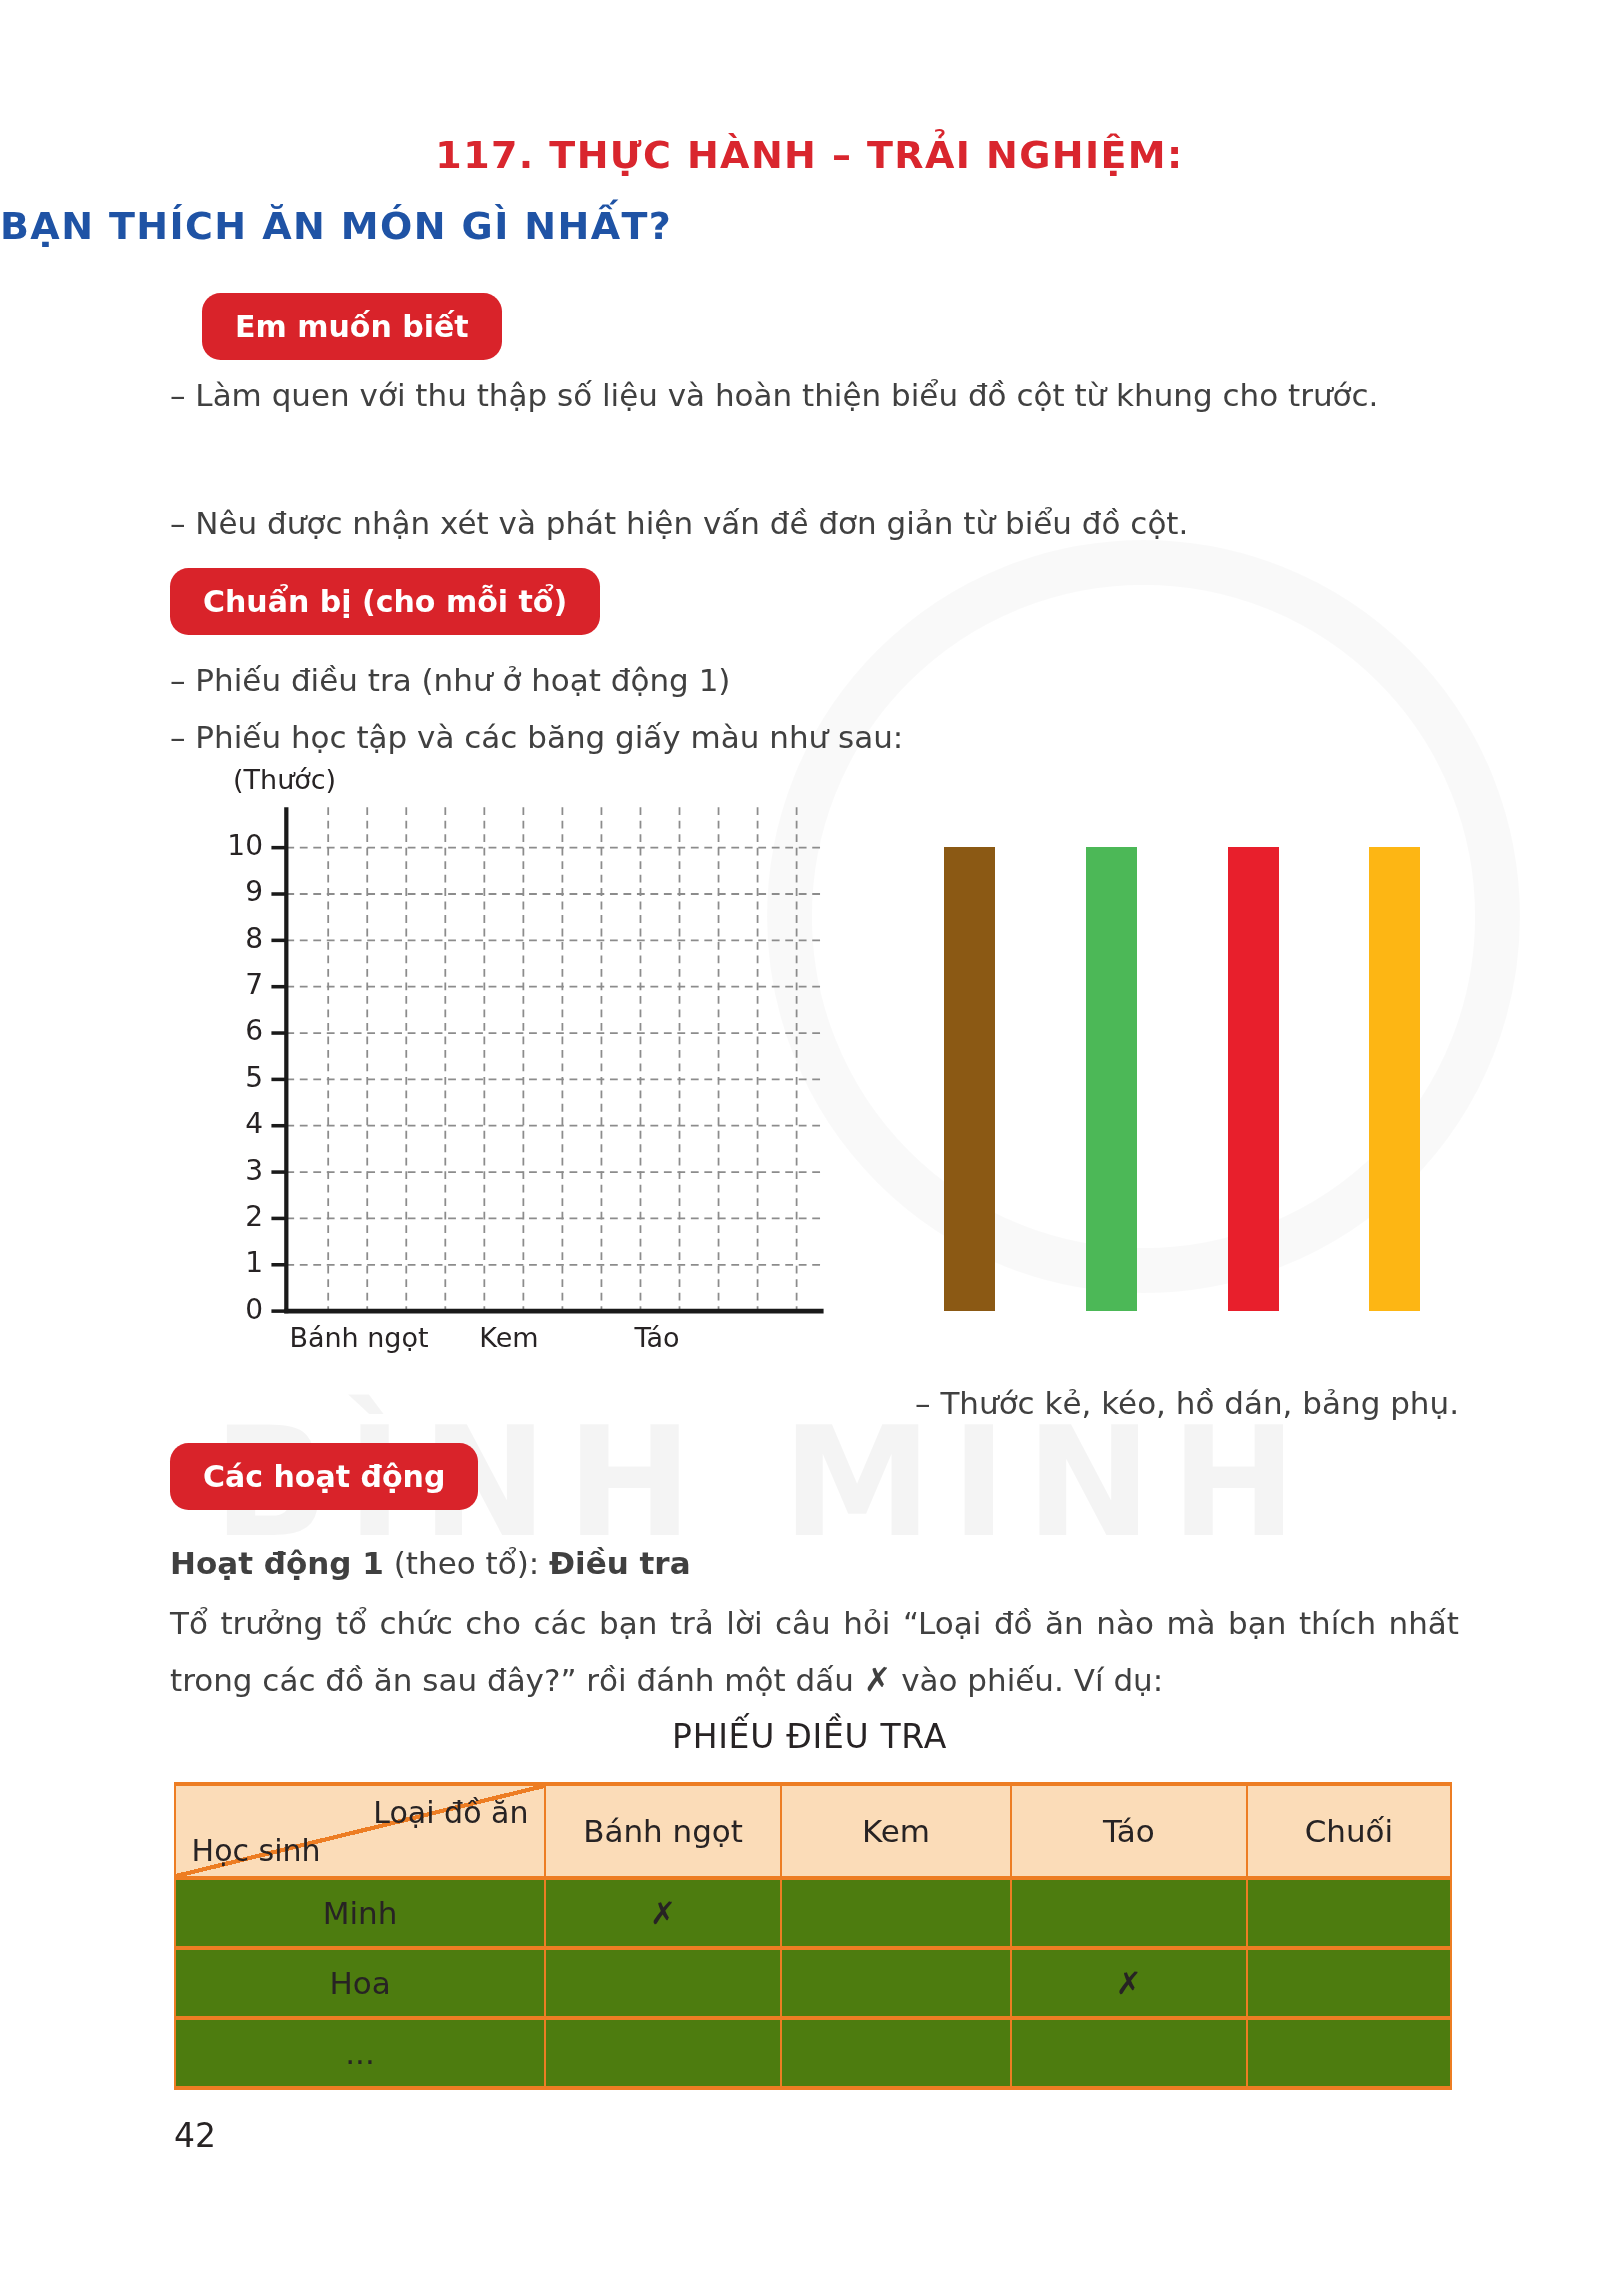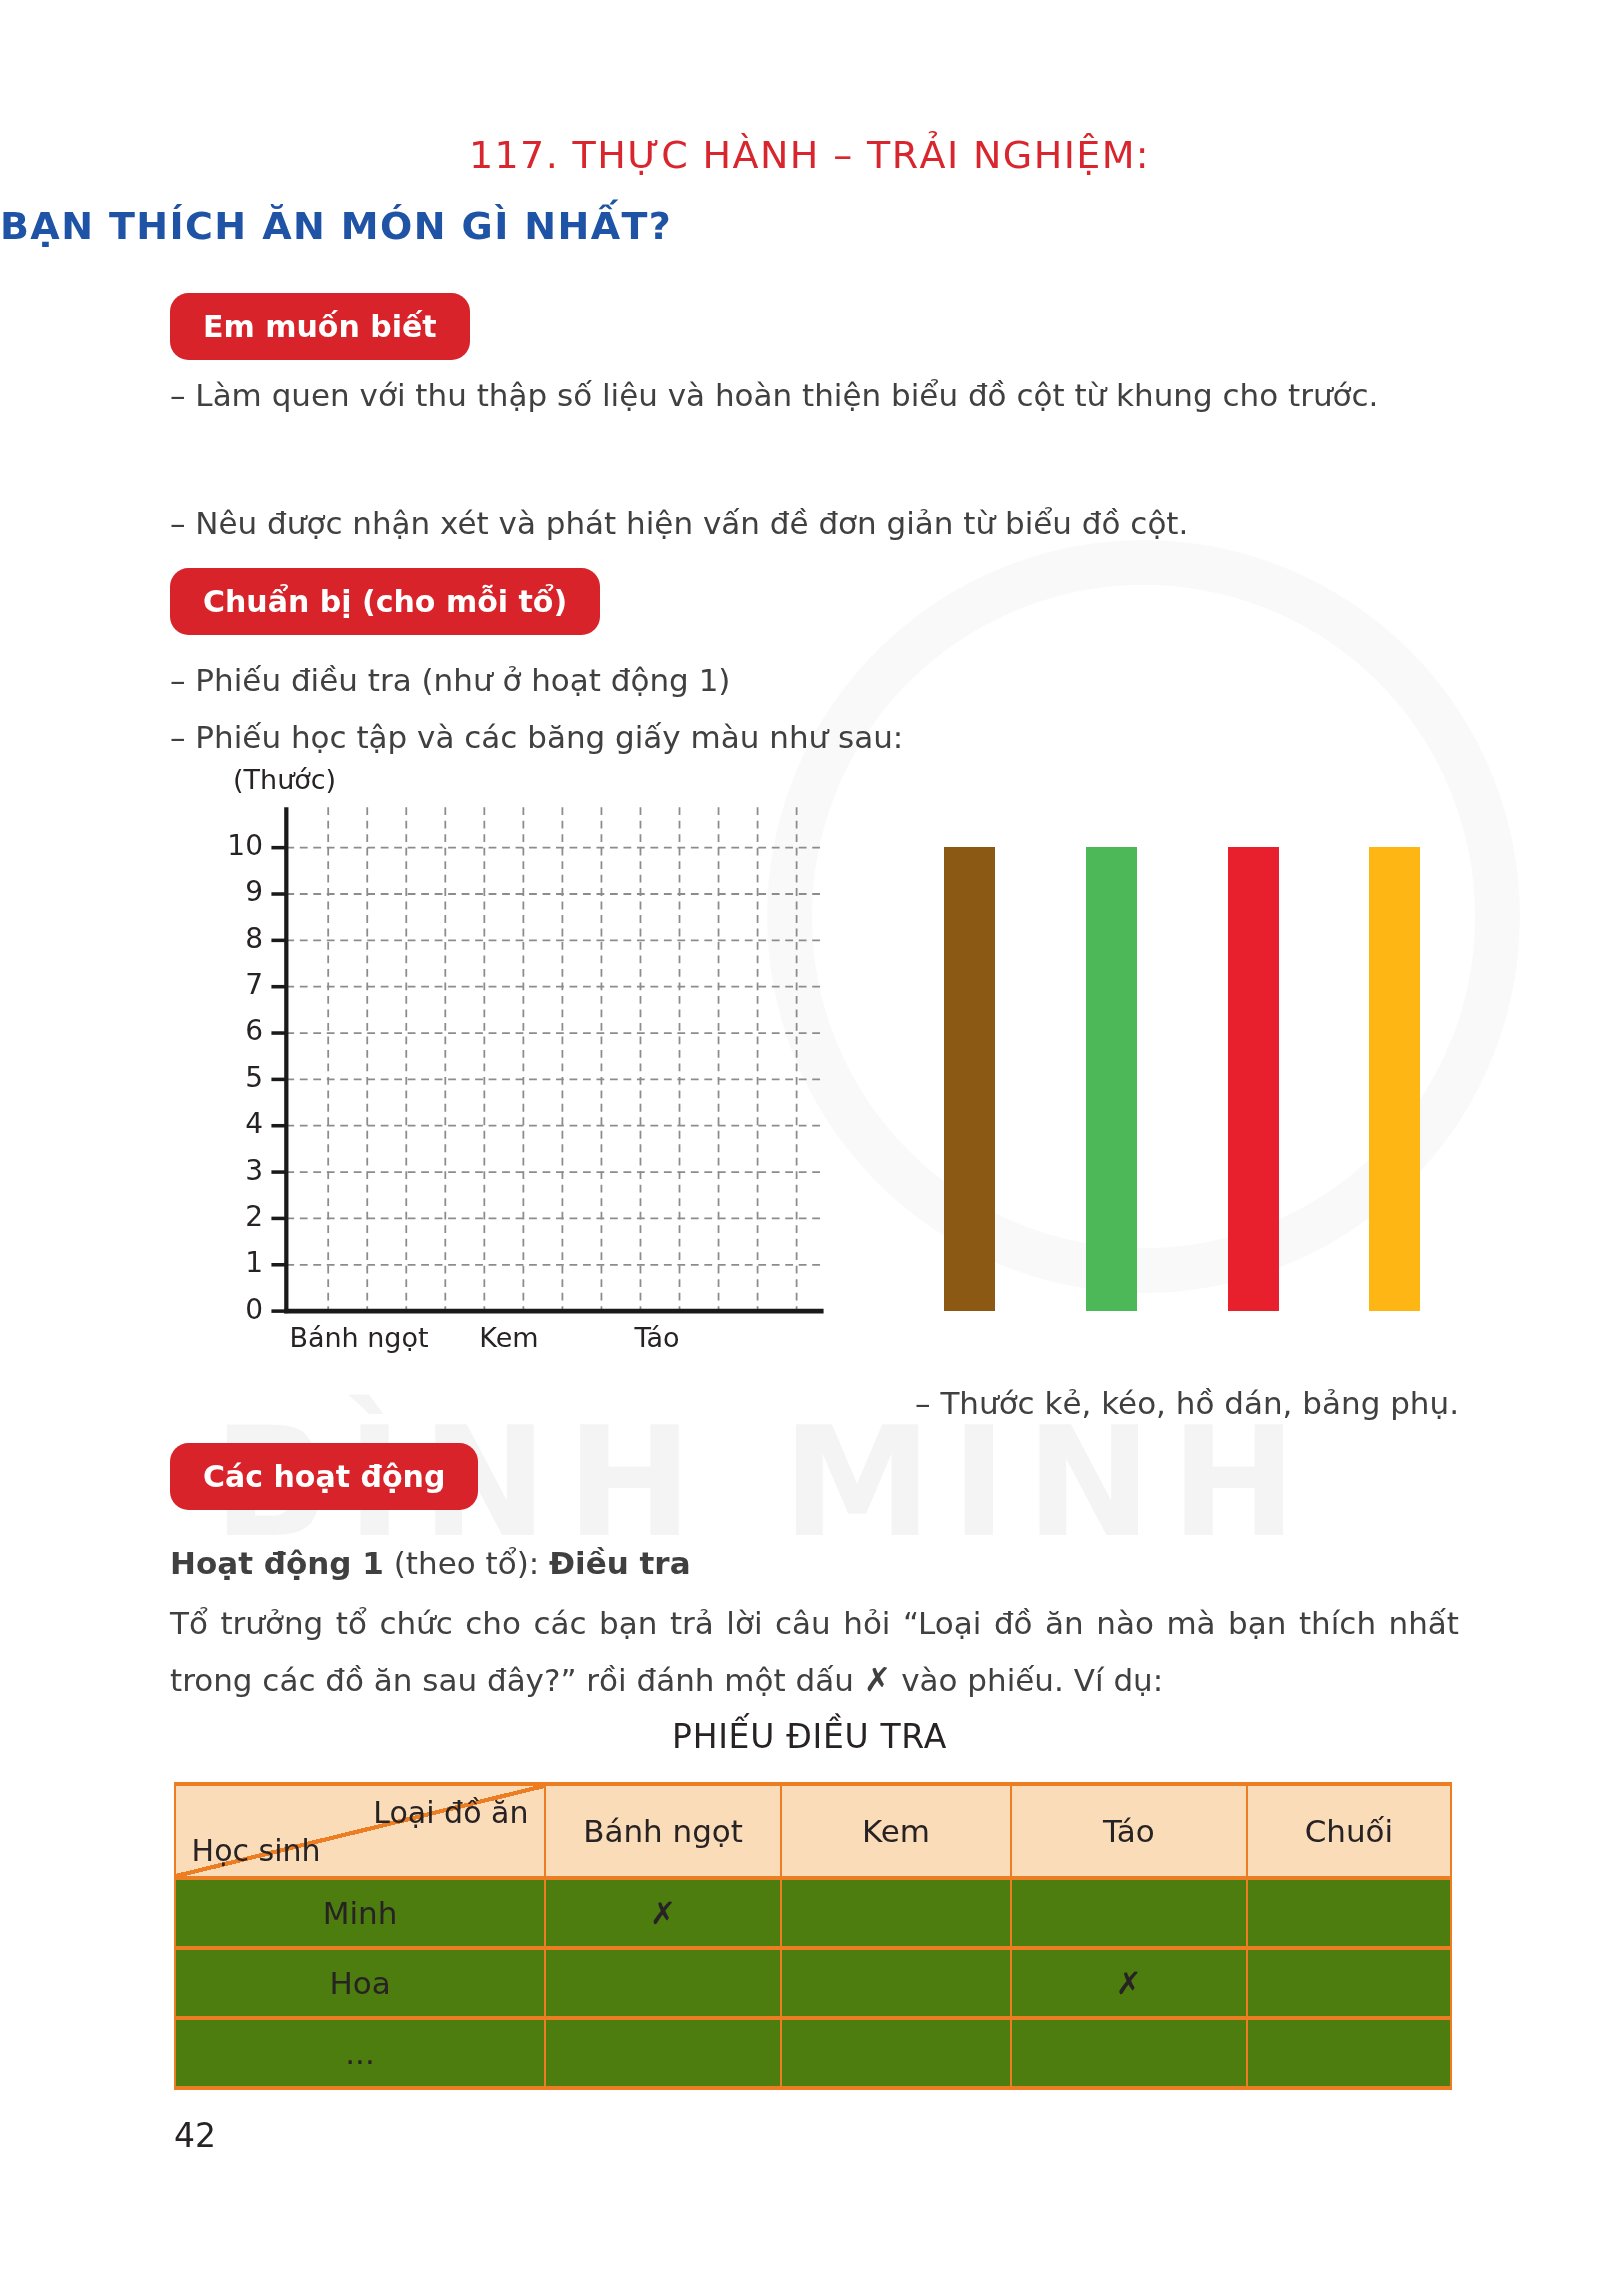--- a/index.html
+++ b/index.html
@@ -16,34 +16,34 @@
   .wm-text {
     position:absolute; left:213px; top:1395px; width:1250px;
     font-size:151px; font-weight:bold; letter-spacing:18.5px;
     color:rgba(0,0,0,0.045); white-space:nowrap;
   }
   .content { position:relative; z-index:2; }
 
   
   .title-line1 {
     position:absolute; top:133px; left:0; width:100%; text-align:center;
-    font-size:38px; font-weight:normal; color:#D9262E; letter-spacing:1.4px;
+    font-size:38px; font-weight:bold; color:#D9262E; letter-spacing:1.4px;
   }
   .title-line2 {
     position:absolute; top:204px; left:0; width:100%; text-align:left;
     font-size:38px; font-weight:bold; color:#1F53A5; letter-spacing:1.4px;
   }
 
   
   .badge {
     position:absolute; left:170px; height:67px; line-height:67px;
     padding:0 33px; background:#D9232A; border-radius:18.5px;
     color:#ffffff; font-size:30px; font-weight:bold; white-space:nowrap;
   }
-  .badge-em    { top:293px; }
+  .badge-em    { top:293px;margin-left:32px; }
   .badge-chuan { top:568px; }
   .badge-hoat  { top:1443px; }
 
   
   .bodytext {
     position:absolute; left:170px; width:1289px;
     font-size:31px; line-height:1.78; color:#404040; text-align:justify;
   }
   .hang { padding-left:44px; text-indent:-44px; }
   .b1 { top:368px; }

